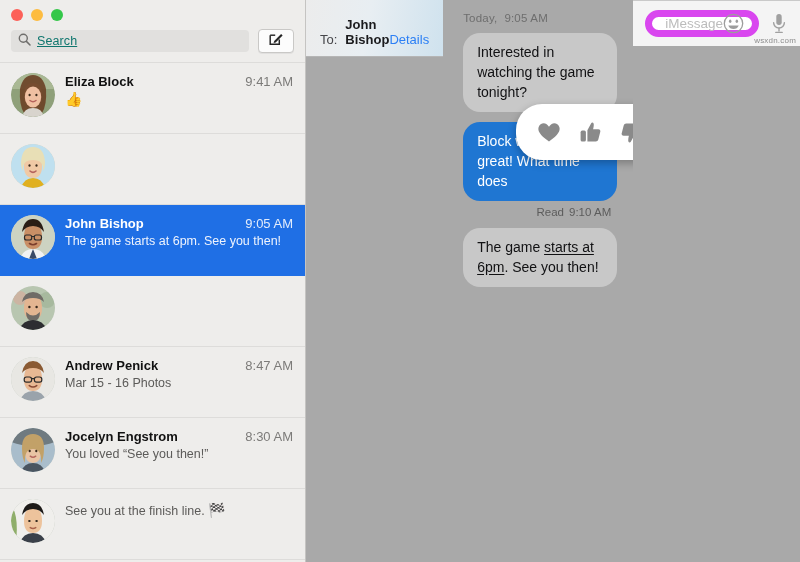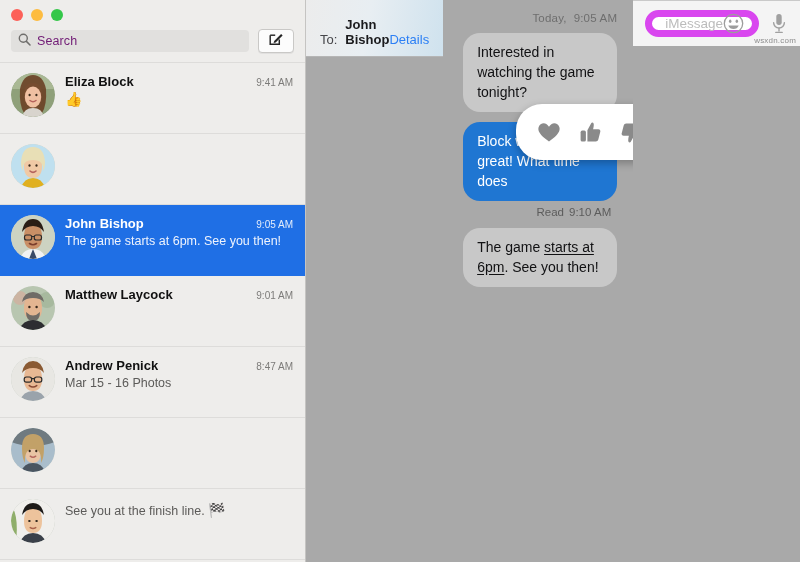--- a/index.html
+++ b/index.html
@@ -71,22 +71,23 @@
     background: #e1e0de;
     border-radius: 4px;
     display: flex;
     align-items: center;
     padding: 0 7px;
     gap: 6px;
   }
   #search-field .mag { flex: 0 0 auto; display:block; }
   #search-placeholder {
     font-size: 12.5px;
-    color: #701a75;
+    color: #0f766e;
     letter-spacing: .1px;
+    text-decoration: underline;
   }
 
   #compose-button {
     flex: 0 0 auto;
     width: 36px; height: 24px;
     background: #fcfcfc;
     border: 1px solid #c9c8c6;
     border-radius: 4px;
     display: flex;
     align-items: center;
@@ -135,21 +136,21 @@
   }
   .conv-name {
     font-size: 13px;
     font-weight: bold;
     color: #111111;
     white-space: nowrap;
     overflow: hidden;
     text-overflow: ellipsis;
   }
   .conv-time {
-    font-size: 10px;
+    font-size: 13px;
     color: #7c7b79;
     white-space: nowrap;
     flex: 0 0 auto;
   }
   .conv-preview {
     font-size: 12.5px;
     color: #5c5b59;
     line-height: 16px;
     margin-top: 2px;
     word-wrap: break-word;
@@ -214,21 +215,21 @@
 
   #messages-area {
     flex: 1 1 auto;
     position: relative;
     background: #a9a9a9;
     overflow: hidden;
     padding: 10px 16px 4px 20px;
   }
 
   .day-stamp {
-    text-align: right;
+    text-align: left;
     font-size: 11.5px;
     color: #6e6e6e;
     margin: 2px 0 9px 0;
     letter-spacing: .2px;
   }
   .day-stamp .stamp-day  { font-weight: normal; }
   .day-stamp .stamp-time { margin-left: 7px; }
 
   .msg-row { display: flex; margin-bottom: 10px; }
   .msg-row.incoming { justify-content: flex-start; }
@@ -525,24 +526,20 @@
               <path d="M22 9 q9 0 9 13 q0 12 -9 12 q-9 0 -9 -12 q0 -13 9 -13z" fill="#e3b591"></path>
               <path d="M11 16 q2 -10 11 -10 q9 0 11 10 q-4 -4 -11 -4 q-7 0 -11 4z" fill="#6f6b66"></path>
               <ellipse cx="18.4" cy="21" rx="1.2" ry="1.3" fill="#35271c"></ellipse>
               <ellipse cx="25.6" cy="21" rx="1.2" ry="1.3" fill="#35271c"></ellipse>
               <path d="M15 26 q7 7 14 0 q0 9 -7 9 q-7 0 -7 -9z" fill="#6f6b66"></path>
               <path d="M8 44 q4 -10 14 -10 q10 0 14 10z" fill="#2d2d31"></path>
             </g>
             </svg>
         </div>
         <div class="conv-text">
-          <div class="conv-line1">
-            <span class="conv-name">Matthew Laycock</span>
-            <span class="conv-time">9:01 AM</span>
-          </div>
         </div>
       </div>
 
       <div class="conv-row">
         <div class="avatar">
           <svg viewBox="0 0 44 44">
               <defs>
                 <clipPath id="c4">
                   <circle cx="22" cy="22" r="22"></circle>
                 </clipPath>
@@ -581,20 +578,27 @@
               <path d="M0 0 h44 v14 q-22 8 -44 0z" fill="#6f7a80"></path>
               <path d="M22 12 q8 0 8 12 q0 11 -8 11 q-8 0 -8 -11 q0 -12 8 -12z" fill="#e9c4a4"></path>
               <path d="M11 20 q0 -14 11 -14 q11 0 11 14 q0 10 -3 15 q1 -14 -8 -14 q-9 0 -8 14 q-3 -5 -3 -15z" fill="#c2a168"></path>
               <ellipse cx="18.7" cy="23" rx="1.1" ry="1.2" fill="#3a2a1d"></ellipse>
               <ellipse cx="25.3" cy="23" rx="1.1" ry="1.2" fill="#3a2a1d"></ellipse>
               <path d="M19.3 28.2 q2.7 2.2 5.4 0" fill="none" stroke="#b3655d" stroke-width="1.5" stroke-linecap="round"></path>
               <path d="M10 44 q3 -9 12 -9 q9 0 12 9z" fill="#4a5560"></path>
             </g>
             </svg>
         </div>
+        <div class="conv-text">
+          <div class="conv-line1">
+            <span class="conv-name">Jocelyn Engstrom</span>
+            <span class="conv-time">8:30 AM</span>
+          </div>
+          <div class="conv-preview">You loved “See you then!”</div>
+        </div>
       </div>
 
       <div class="conv-row">
         <div class="avatar">
           <svg viewBox="0 0 44 44">
               <defs>
                 <clipPath id="c6">
                   <circle cx="22" cy="22" r="22"></circle>
                 </clipPath>
               </defs>

